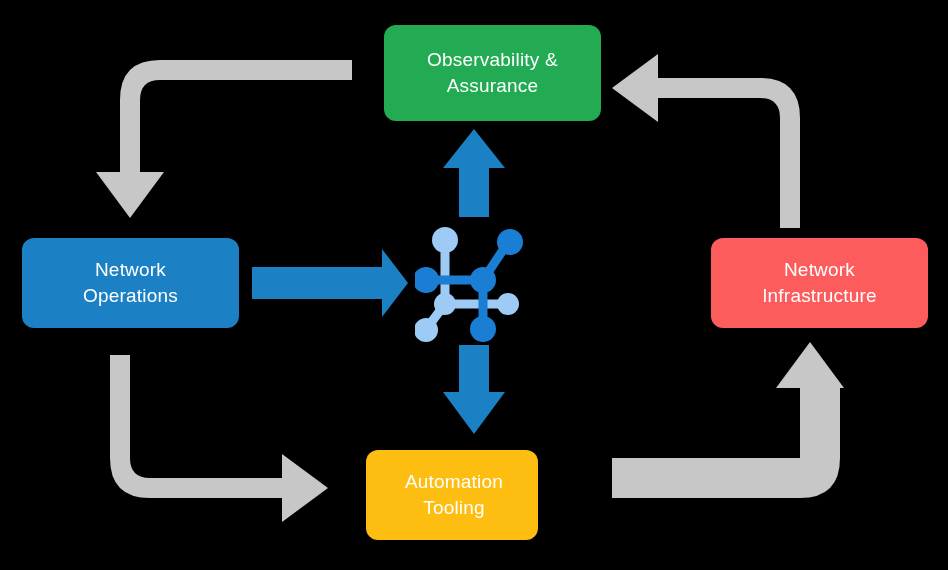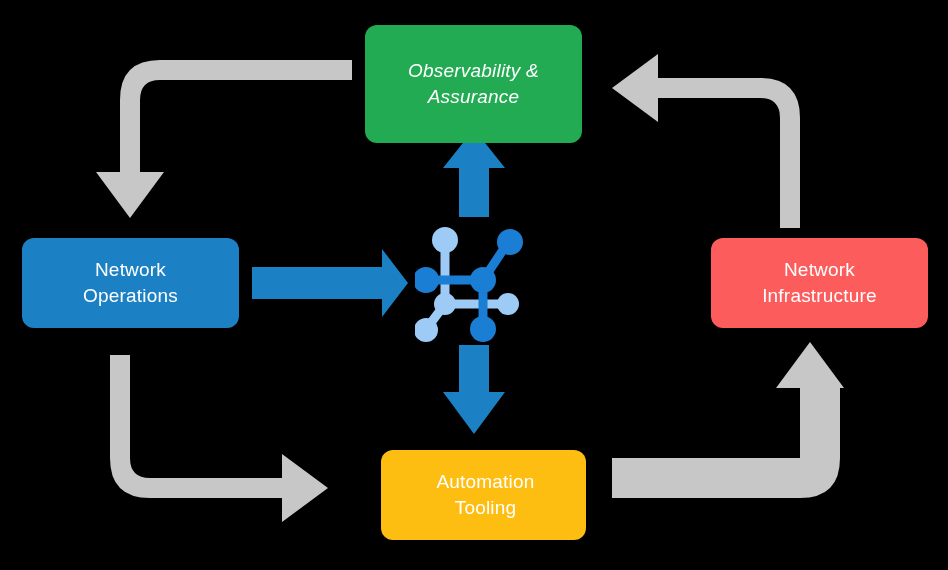--- a/index.html
+++ b/index.html
@@ -28,34 +28,33 @@
     font-weight: 400;
     letter-spacing: 0.2px;
     box-sizing: border-box;
     padding: 4px 10px;
   }
   .node-label {
     white-space: pre-line;
     display: block;
   }
   #box-observability {
-    left: 365px; top: 25px; width: 217px; height: 118px;
+    left: 384px; top: 25px; width: 217px; height: 96px;
     background: #22ab53;
-    font-style: italic;
   }
   #box-operations {
     left: 22px; top: 238px; width: 217px; height: 90px;
     background: #1b81c4;
   }
   #box-infrastructure {
     left: 711px; top: 238px; width: 217px; height: 90px;
     background: #fc5c5c;
   }
   #box-automation {
-    left: 381px; top: 450px; width: 205px; height: 90px;
+    left: 366px; top: 450px; width: 172px; height: 90px;
     background: #fdbd11;
     padding-left: 14px;
   }
   .svg-layer {
     position: absolute;
     left: 0; top: 0;
     width: 948px;
     height: 570px;
     pointer-events: none;
   }

